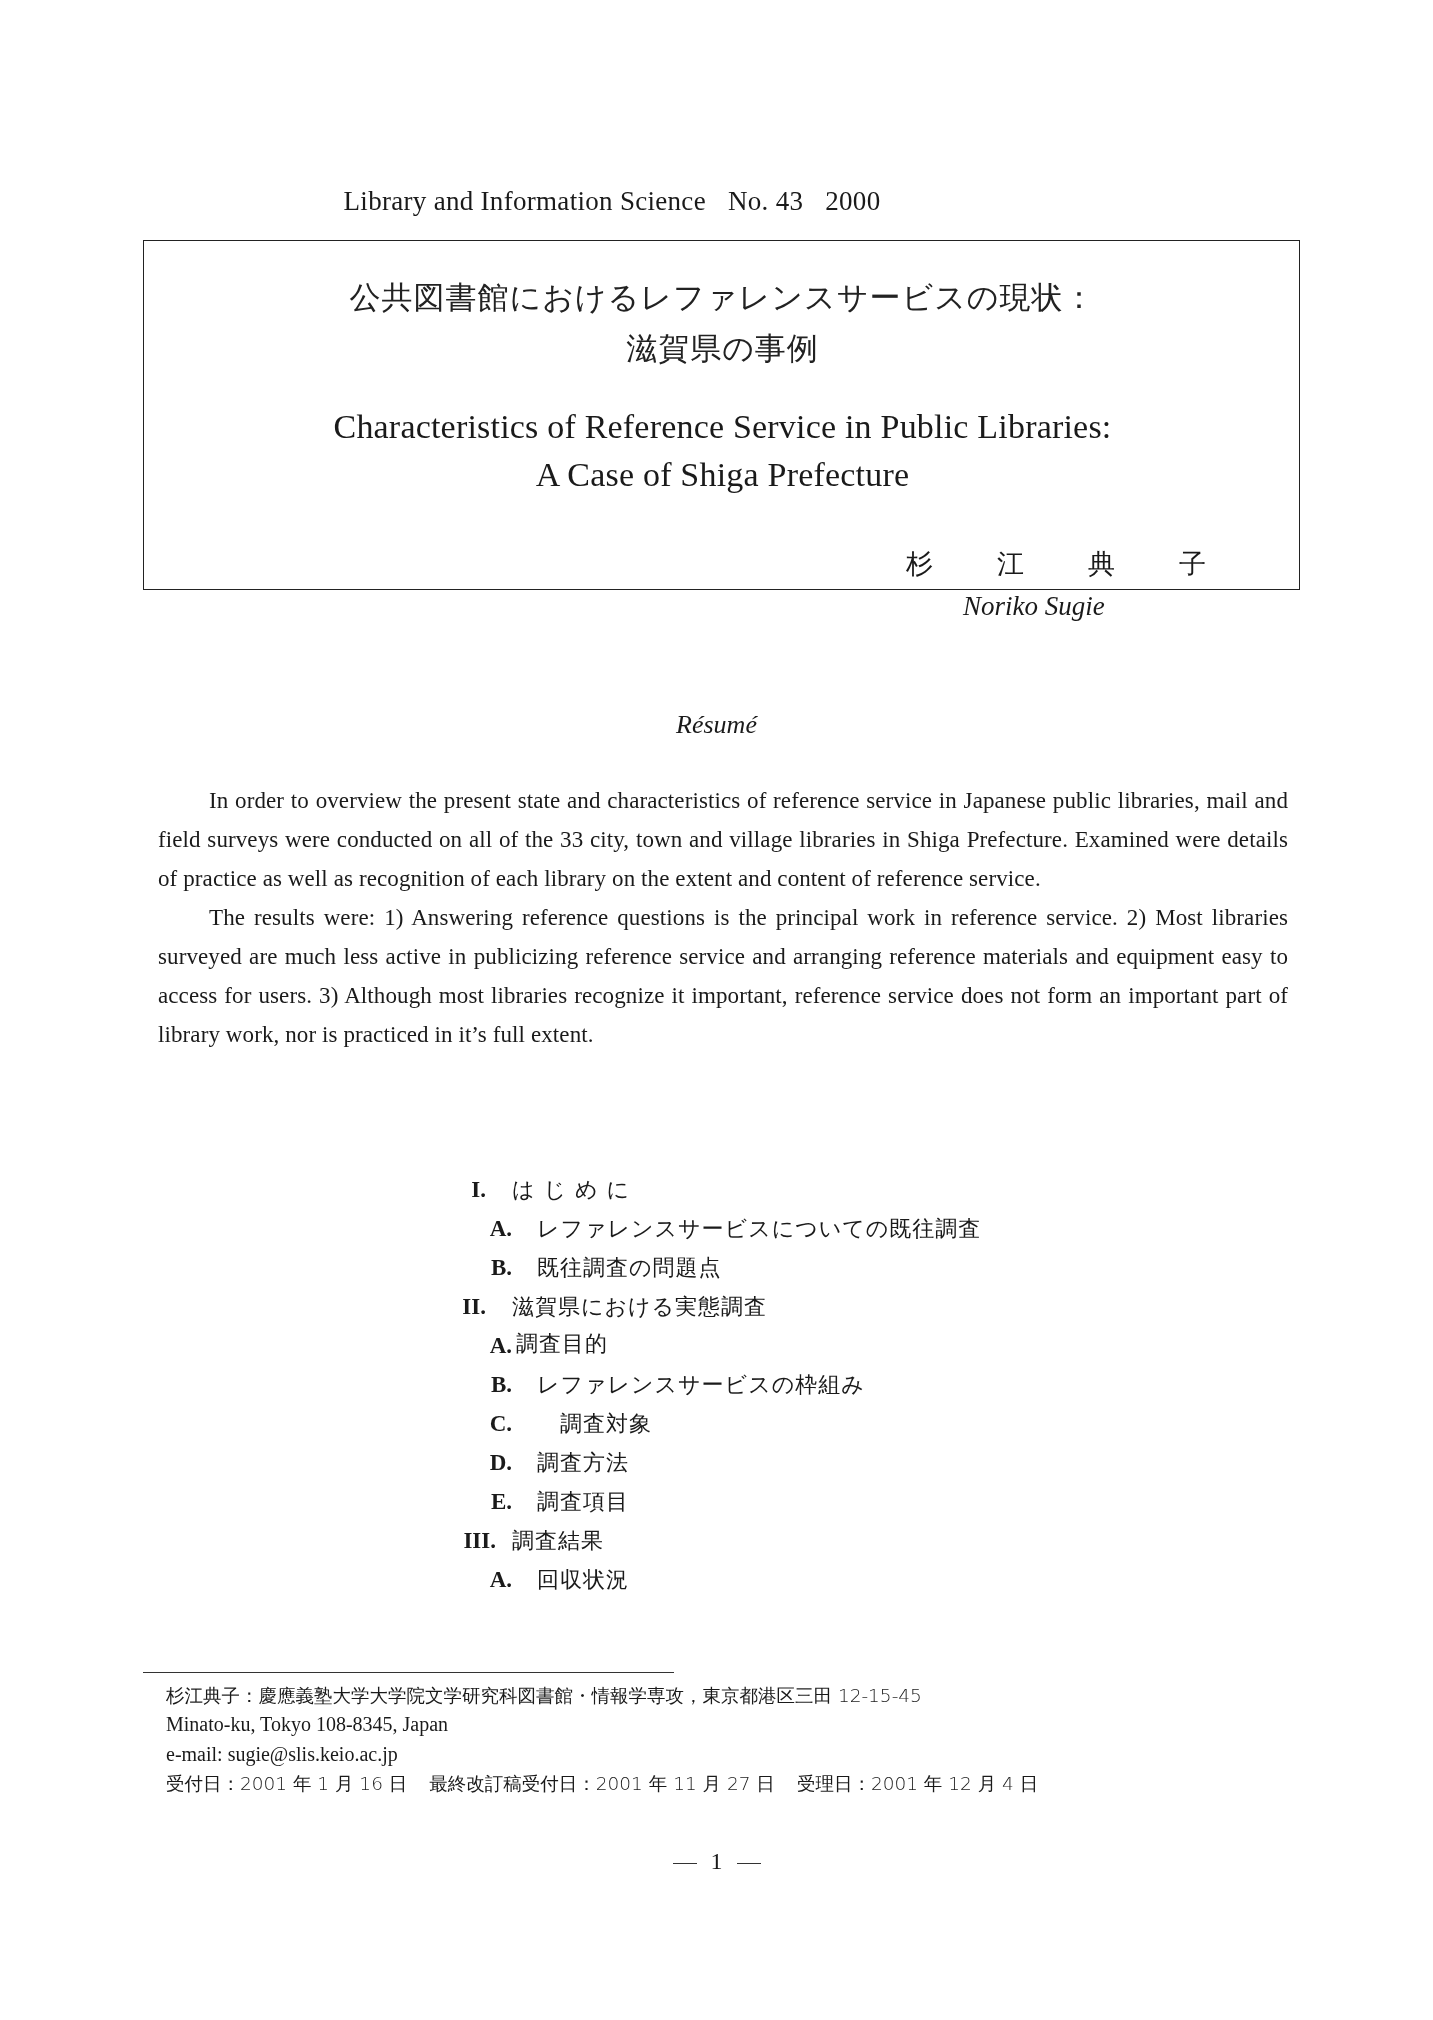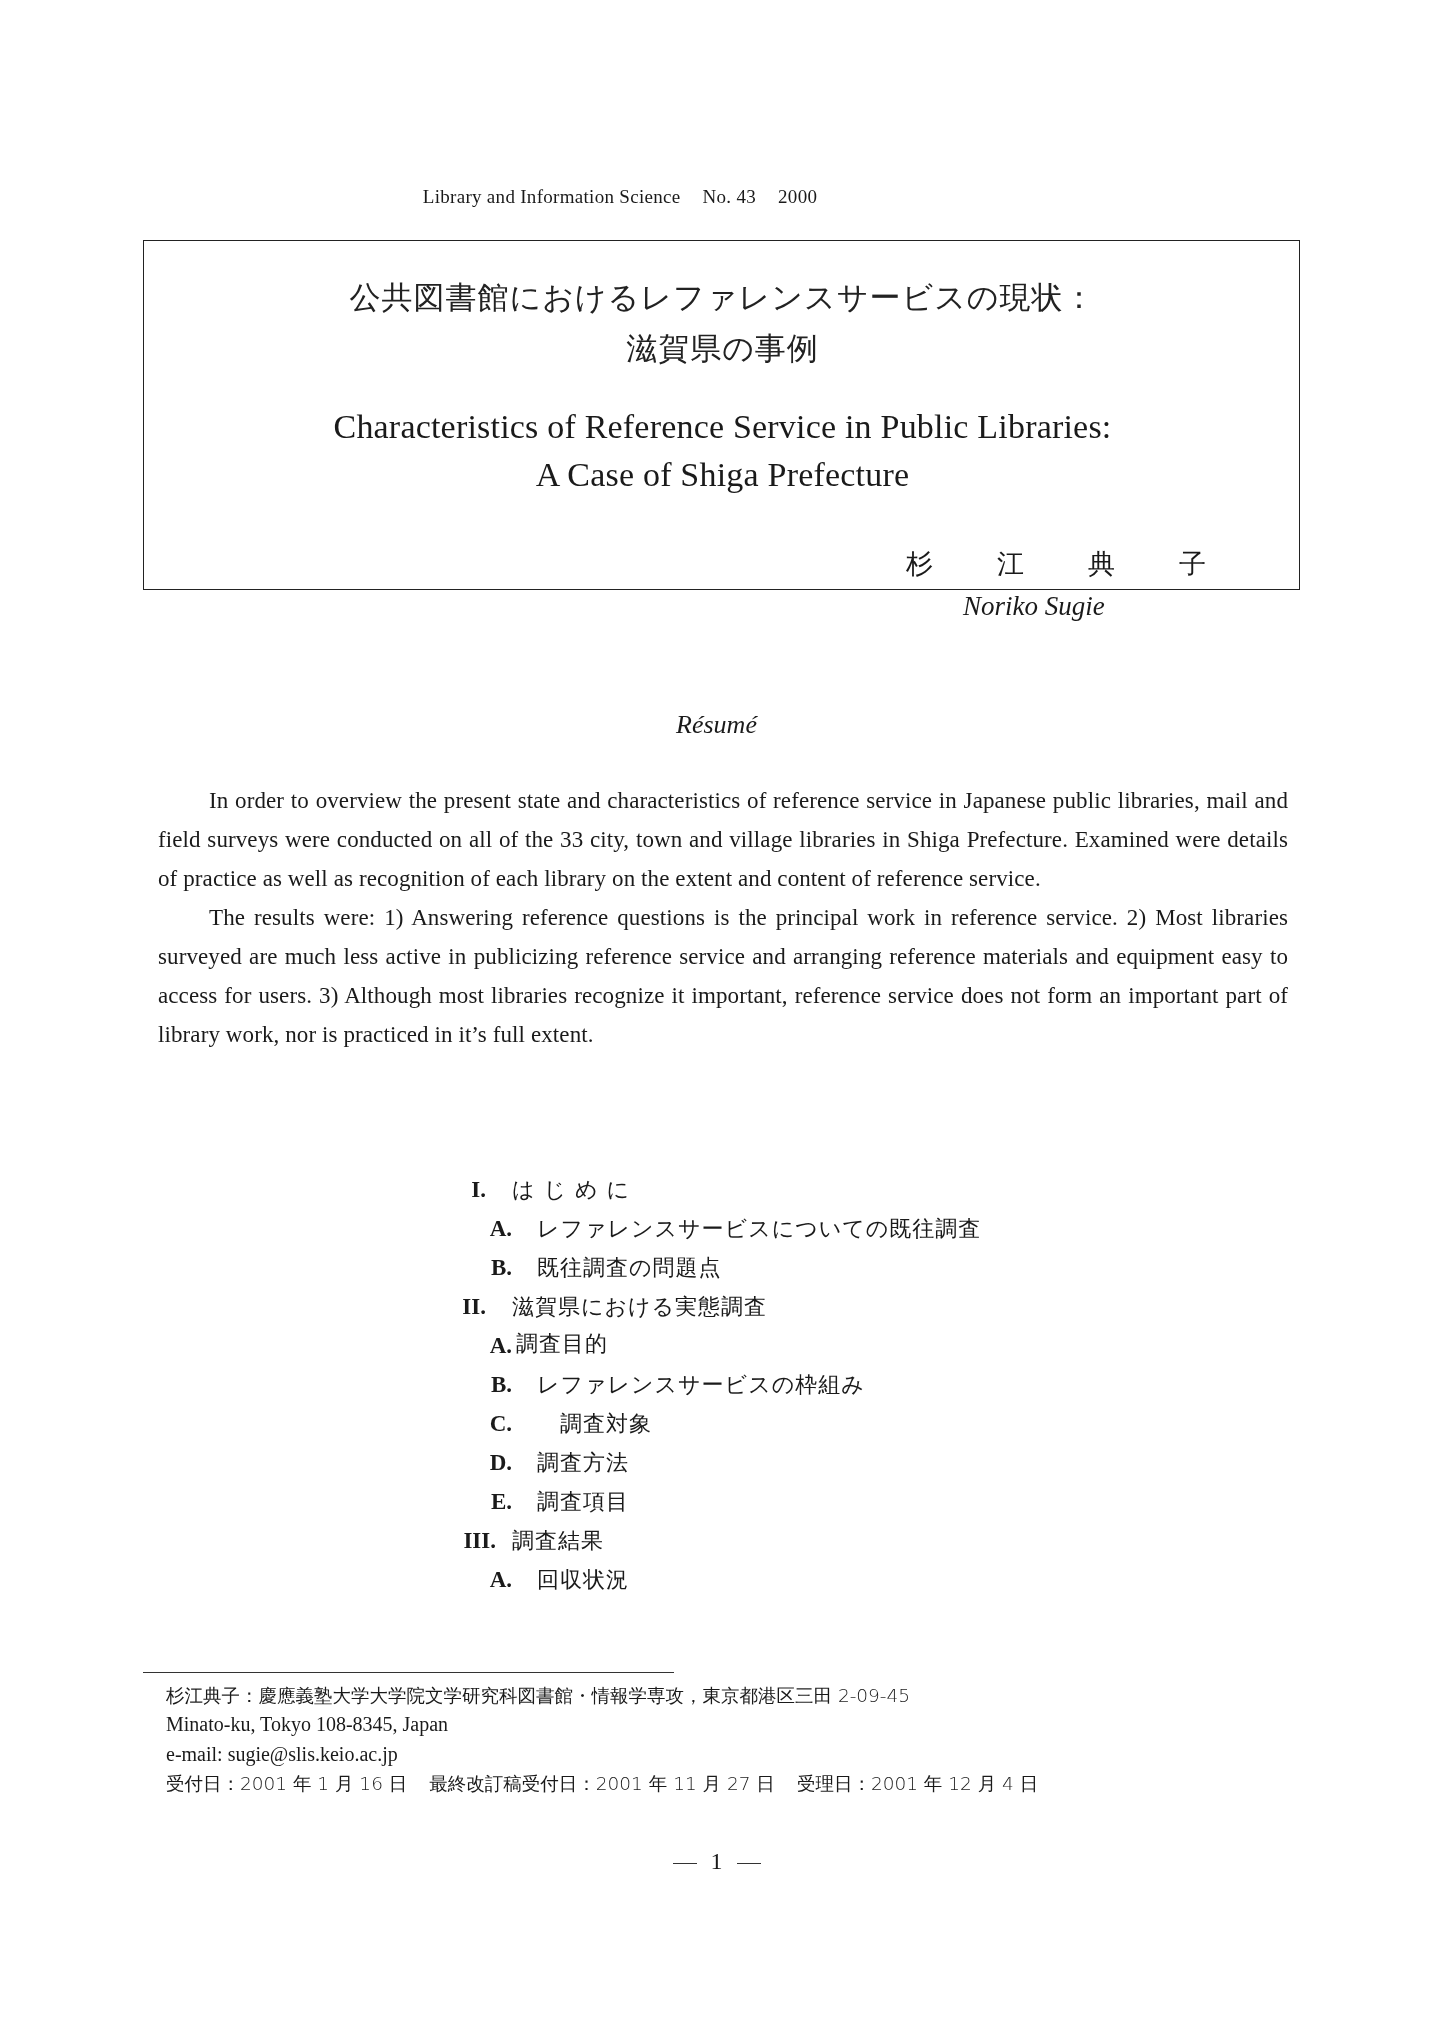--- a/index.html
+++ b/index.html
@@ -4,21 +4,21 @@
 <style>
   html, body { margin: 0; padding: 0; background: #ffffff; }
   body {
     width: 1433px; height: 2020px; position: relative; overflow: hidden;
     color: #1a1a1a;
     font-family: "Liberation Serif", "DejaVu Serif", serif;
   }
   .abs { position: absolute; white-space: nowrap; }
   .journal-header {
     left: 0; width: 1224px; top: 186px; text-align: center;
-    font-size: 19px; letter-spacing: 0.3px; padding-left: 8px;
+    font-size: 27px; letter-spacing: 0.3px;
   }
   .journal-header span + span { margin-left: 22px; }
 
   .title-box {
     position: absolute; left: 143px; top: 240px; width: 1157px; height: 350px;
     border: 1.6px solid #222;
     box-sizing: border-box;
   }
   .jp-title {
     left: 0; width: 1157px; text-align: center;
@@ -153,21 +153,21 @@
       <span class="toc-text" style="left: 512px;">調査結果</span>
     </div>
     <div class="toc-row" style="top: 390px; left: 0px; width: 1433px;">
       <span class="toc-num" style="right: 921px;">A.</span>
       <span class="toc-text" style="left: 537px;">回収状況</span>
     </div>
   </div>
 
 <div class="footnote-rule"></div>
 <div class="footnotes">
-  <div class="fn-line fn-jp">杉江典子：慶應義塾大学大学院文学研究科図書館・情報学専攻，東京都港区三田 2-09-45</div>
+  <div class="fn-line fn-jp">杉江典子：慶應義塾大学大学院文学研究科図書館・情報学専攻，東京都港区三田 12-15-45</div>
   <div class="fn-line">Minato-ku, Tokyo 108-8345, Japan</div>
   <div class="fn-line">e-mail: sugie@slis.keio.ac.jp</div>
   <div class="fn-line fn-jp fn-dates">
     <span>受付日：2001 年 1 月 16 日</span><span>最終改訂稿受付日：2001 年 11 月 27 日</span><span>受理日：2001 年 12 月 4 日</span>
   </div>
 </div>
 
 <div class="abs page-number">
   <span class="dash"></span><span>1</span><span class="dash"></span>
 </div>

